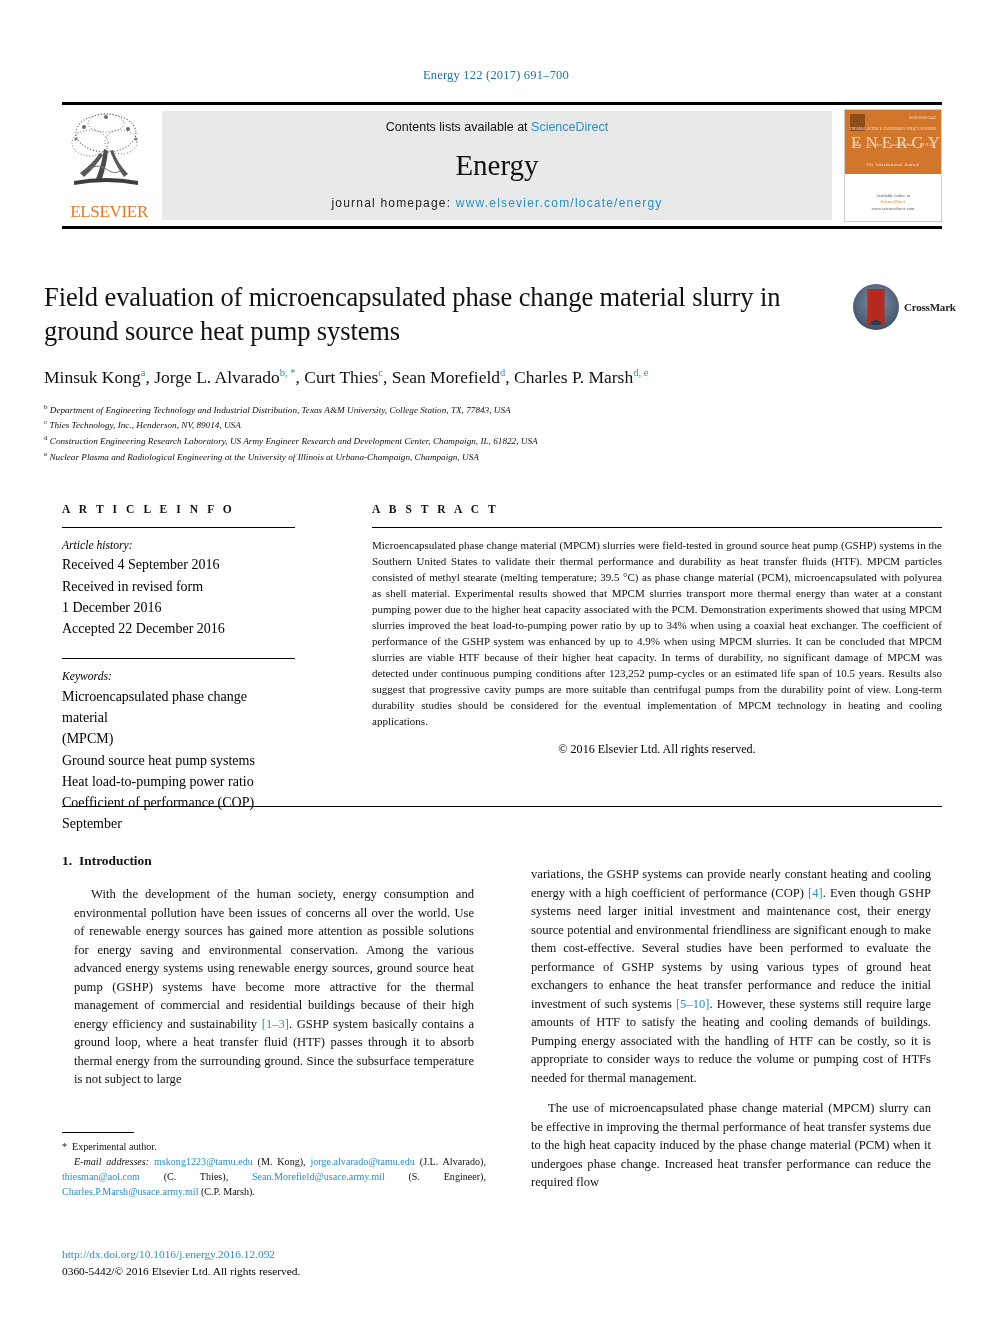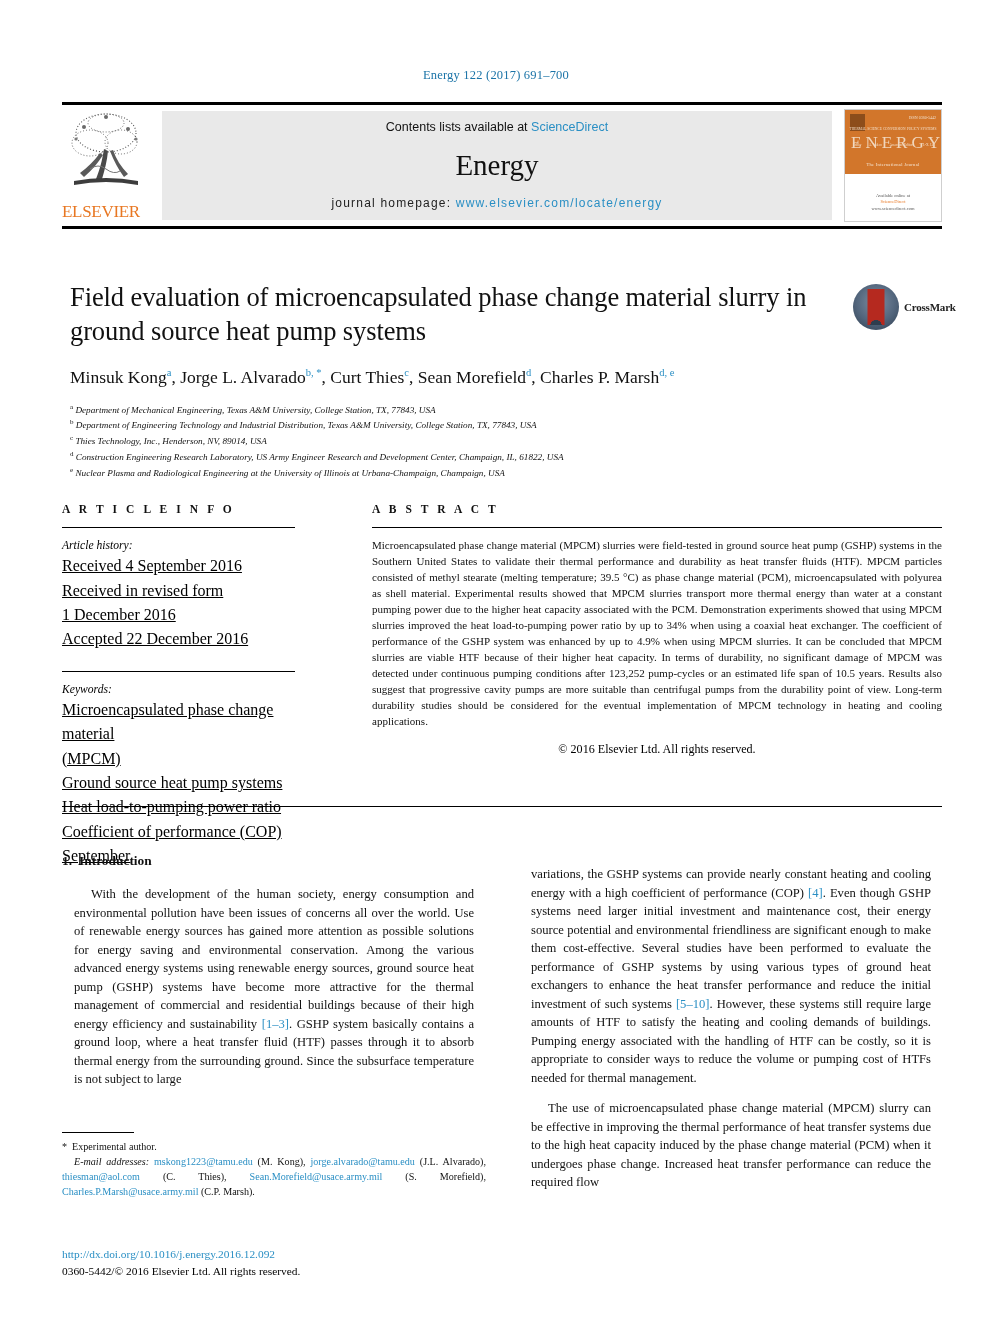--- a/index.html
+++ b/index.html
@@ -53,21 +53,21 @@
     height: 121px;
   }
   .elsevier-logo {
     width: 86px;
     flex: 0 0 86px;
     position: relative;
     background: #fff;
     display: flex;
     flex-direction: column;
     justify-content: flex-end;
-    align-items: flex-start;
+    align-items: flex-end;
     padding-bottom: 2px;
     box-sizing: border-box;
   }
   .elsevier-tree {
     position: absolute;
     top: 4px; left: 4px;
     width: 78px; height: 92px;
     overflow: hidden;
   }
   .elsevier-word {
@@ -187,21 +187,21 @@
     text-align: center;
     font-size: 4.5px;
     color: #555;
     line-height: 1.5;
   }
   .cover-pub .el { color: #E87722; }
 
   
   .title-block {
     position: absolute;
-    left: 70px;
+    left: 44px;
     top: 280px;
     width: 790px;
   }
   .paper-title {
     font-size: 26.5px;
     line-height: 1.3;
     color: #111;
     margin: 0;
     font-weight: 400;
     letter-spacing: -0.1px;
@@ -292,23 +292,22 @@
     border-top: 1.6px solid #000;
     width: 100%;
     margin: 0 0 9px 0;
   }
   .hist-label, .kw-label {
     font-style: italic;
     font-size: 11.6px;
     line-height: 1.5;
   }
   .hist-list, .kw-list {
-    font-size: 16px;
+    font-size: 14px;
     line-height: 1.52;
-    text-decoration: underline;
   }
   .kw-wrap { margin-top: 19px; }
   .abstract-body {
     font-size: 11px;
     line-height: 1.455;
     text-align: justify;
     color: #111;
     margin-top: 2px;
   }
   .copyright {
@@ -459,21 +458,20 @@
     </div>
     <div class="rule-thick bottom"></div>
   </div>
 
   <div class="title-block">
     <h1 class="paper-title">Field evaluation of microencapsulated phase change material slurry in ground source heat pump systems</h1>
     <div class="authors">
       <span>Minsuk Kong</span><sup>a</sup>, <span>Jorge L. Alvarado</span><sup>b, *</sup>, <span>Curt Thies</span><sup>c</sup>, <span>Sean Morefield</span><sup>d</sup>, <span>Charles P. Marsh</span><sup>d, e</sup>
     </div>
     <div class="affils">
-      <div><sup>a</sup> <span>Department of Mechanical Engineering, Texas A&amp;M University, College Station, TX, 77843, USA</span></div>
       <div><sup>b</sup> <span>Department of Engineering Technology and Industrial Distribution, Texas A&amp;M University, College Station, TX, 77843, USA</span></div>
       <div><sup>c</sup> <span>Thies Technology, Inc., Henderson, NV, 89014, USA</span></div>
       <div><sup>d</sup> <span>Construction Engineering Research Laboratory, US Army Engineer Research and Development Center, Champaign, IL, 61822, USA</span></div>
       <div><sup>e</sup> <span>Nuclear Plasma and Radiological Engineering at the University of Illinois at Urbana-Champaign, Champaign, USA</span></div>
     </div>
   </div>
 
   <div class="crossmark">
     <div class="cm-badge"></div>
     <div class="cm-text">CrossMark</div>
@@ -524,21 +522,21 @@
     <p class="body">The use of microencapsulated phase change material (MPCM) slurry can be effective in improving the thermal performance of heat transfer systems due to the high heat capacity induced by the phase change material (PCM) when it undergoes phase change. Increased heat transfer performance can reduce the required flow</p>
   </div>
 
   <div class="fn-rule"></div>
   <div class="footnotes">
     <div><span class="star">*</span><span>Experimental author.</span></div>
     <div class="fn-indent"><i>E-mail addresses:</i>
       <span class="mail">mskong1223@tamu.edu</span> <span>(M. Kong)</span>,
       <span class="mail">jorge.alvarado@tamu.edu</span> <span>(J.L. Alvarado)</span>,
       <span class="mail">thiesman@aol.com</span> <span>(C. Thies)</span>,
-      <span class="mail">Sean.Morefield@usace.army.mil</span> <span>(S. Morefield)</span>,
+      <span class="mail">Sean.Morefield@usace.army.mil</span> <span>(S. Engineer)</span>,
       <span class="mail">Charles.P.Marsh@usace.army.mil</span> <span>(C.P. Marsh)</span>.
     </div>
   </div>
 
   <div class="doi-block">
     <div class="doi-link">http://dx.doi.org/10.1016/j.energy.2016.12.092</div>
     <div>0360-5442/© 2016 Elsevier Ltd. All rights reserved.</div>
   </div>
 
 </div>

